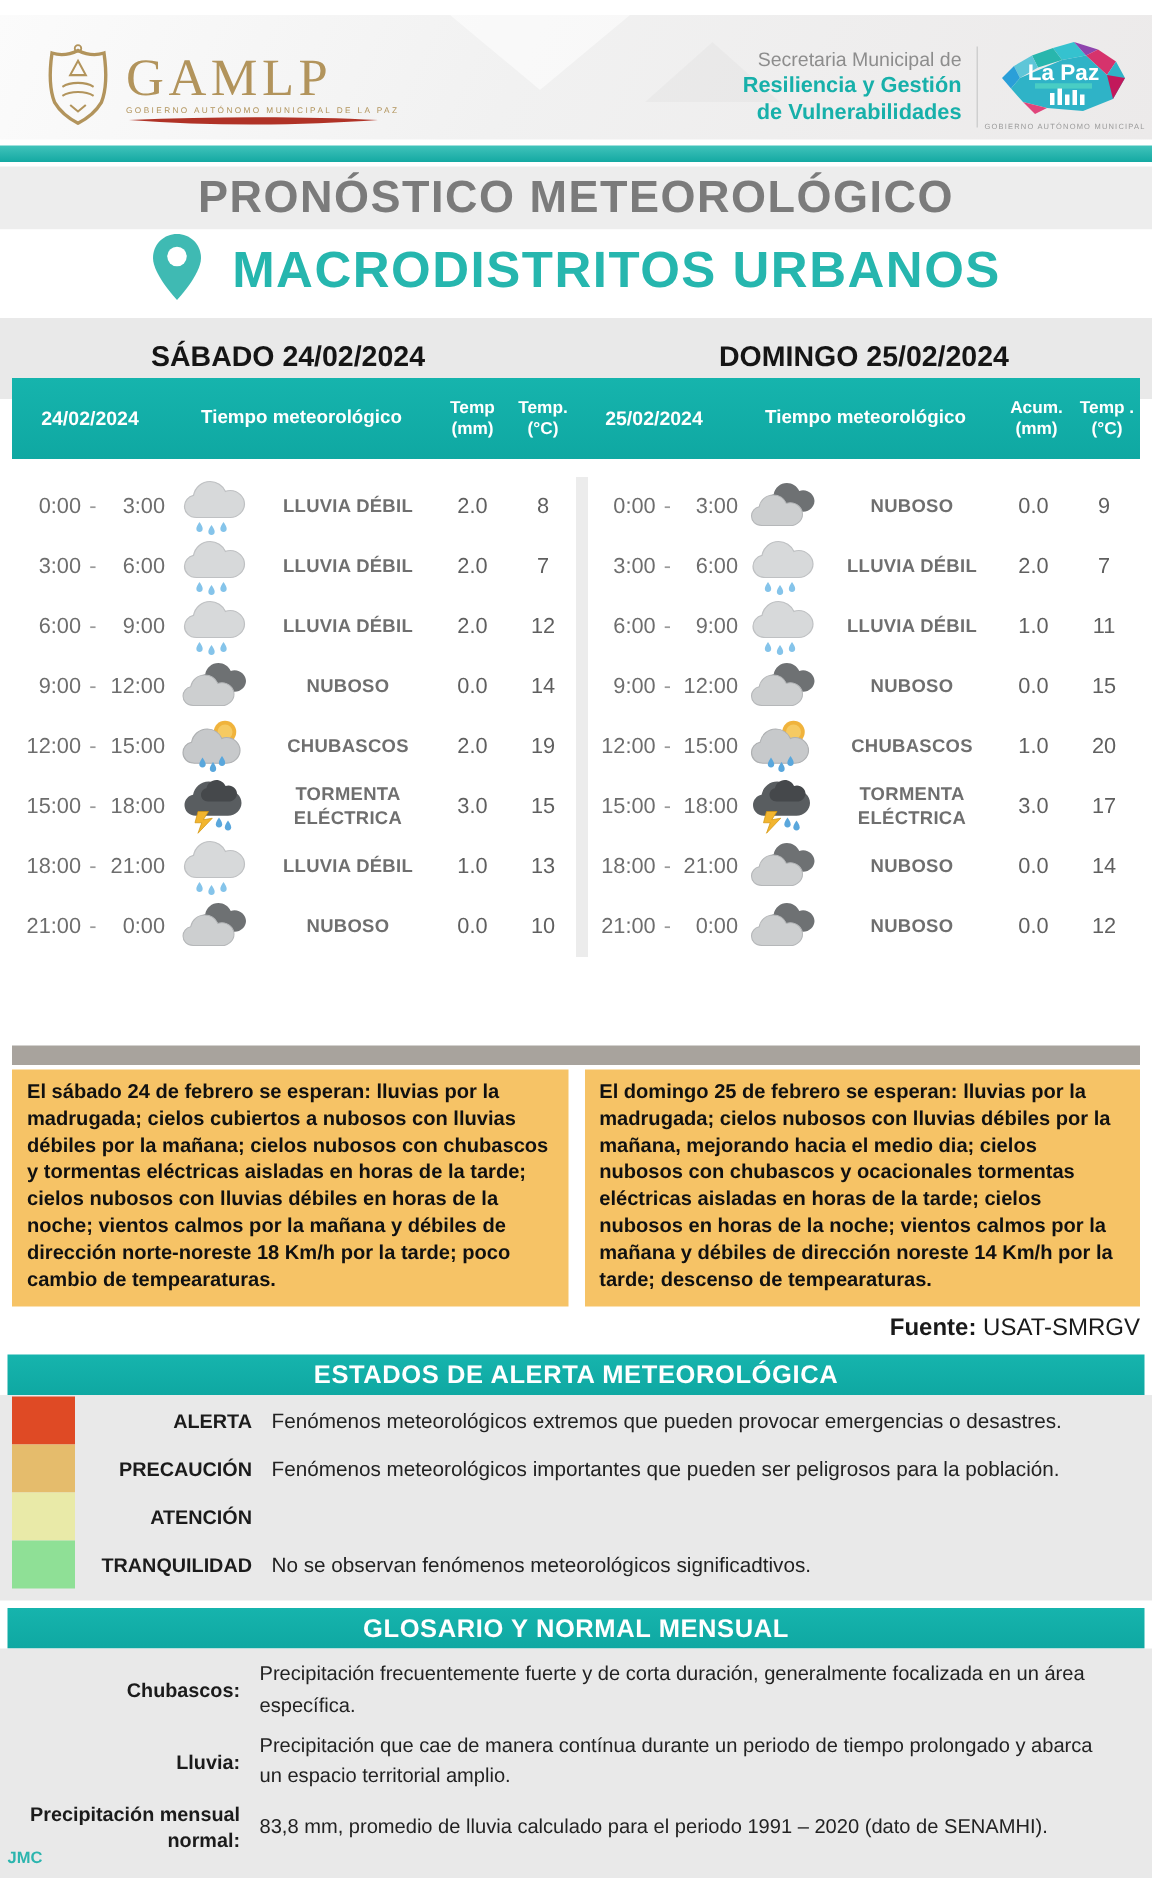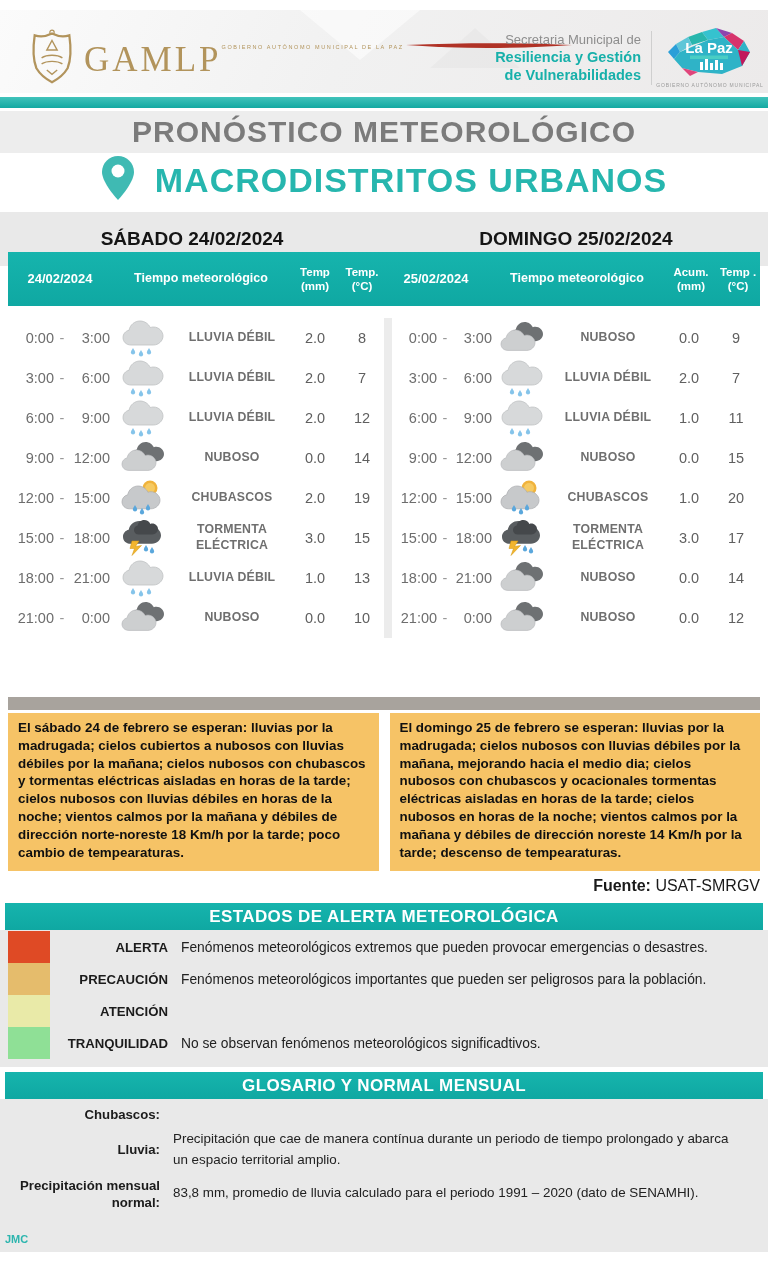--- a/index.html
+++ b/index.html
@@ -9,21 +9,21 @@
   
   .top-header{position:absolute;top:10px;left:0;width:768px;height:83px;
     background:linear-gradient(115deg,#fbfbfb 0%,#f1f1f1 45%,#eceaea 100%);}
   .deco-tri1{position:absolute;top:0;left:300px;width:0;height:0;
     border-left:60px solid transparent;border-right:60px solid transparent;
     border-top:50px solid rgba(255,255,255,0.55);}
   .deco-tri2{position:absolute;top:18px;left:430px;width:0;height:0;
     border-left:45px solid transparent;border-right:45px solid transparent;
     border-bottom:40px solid rgba(0,0,0,0.025);}
   .gamlp{position:absolute;left:26px;top:16px;display:flex;align-items:center;gap:6px;}
-  .gamlp-textcol{display:flex;flex-direction:row;align-items:flex-start;}
+  .gamlp-textcol{display:flex;flex-direction:column;align-items:flex-start;}
   .gamlp-acronym{font-family:"Liberation Serif",serif;font-size:35px;color:#b2945c;
     letter-spacing:3px;line-height:1;}
   .gamlp-sub{font-size:5.5px;color:#b2945c;letter-spacing:1.6px;margin-top:2px;}
   .hdr-right{position:absolute;right:10px;top:18px;display:flex;align-items:center;gap:10px;}
   .secretaria{text-align:right;line-height:1.25;}
   .secretaria .l1{font-size:13px;color:#8d8d8d;}
   .secretaria .l2,.secretaria .l3{font-size:14.5px;font-weight:bold;color:#17b0aa;}
   .vdiv{width:1px;height:54px;background:#cfcfcf;}
   .lapaz{display:flex;flex-direction:column;align-items:center;width:96px;}
   .lapaz-sub{font-size:5px;color:#9a9a9a;letter-spacing:0.8px;margin-top:2px;white-space:nowrap;}
@@ -544,20 +544,21 @@
       <div class="alert-swatch" style="background: rgb(143, 224, 150);"></div>
       <div class="alert-label">TRANQUILIDAD</div>
       <div class="alert-desc">No se observan fenómenos meteorológicos significadtivos.</div>
     </div>
   </div>
 
   <div class="section-bar gloss-bar">GLOSARIO Y NORMAL MENSUAL</div>
   <div class="gloss-body">
     <div class="gloss-row">
       <div class="gloss-term">Chubascos:</div>
+      <div class="gloss-def">Precipitación frecuentemente fuerte y de corta duración, generalmente focalizada en un área específica.</div>
     </div>
     <div class="gloss-row">
       <div class="gloss-term">Lluvia:</div>
       <div class="gloss-def">Precipitación que cae de manera contínua durante un periodo de tiempo prolongado y abarca un espacio territorial amplio.</div>
     </div>
     <div class="gloss-row">
       <div class="gloss-term">Precipitación mensual normal:</div>
       <div class="gloss-def">83,8 mm, promedio de lluvia calculado para el periodo 1991 – 2020 (dato de SENAMHI).</div>
     </div>
   </div>

